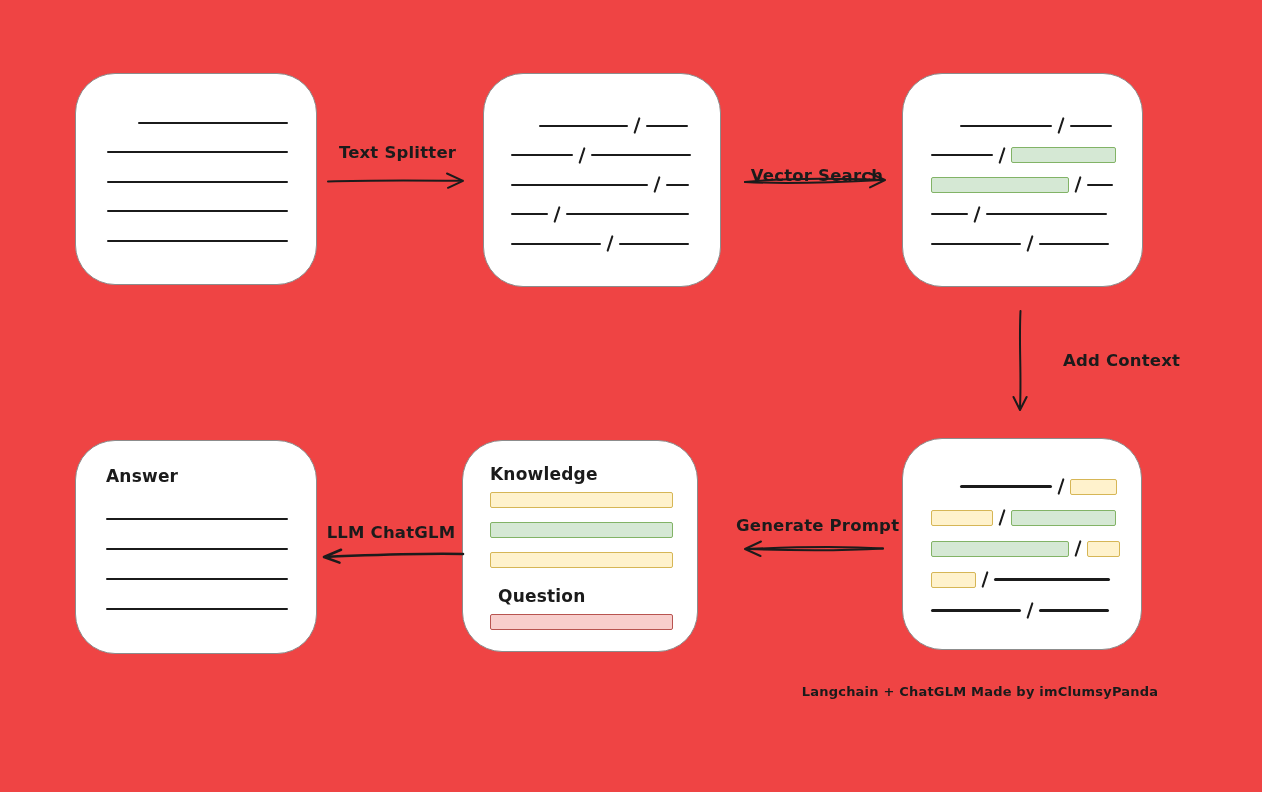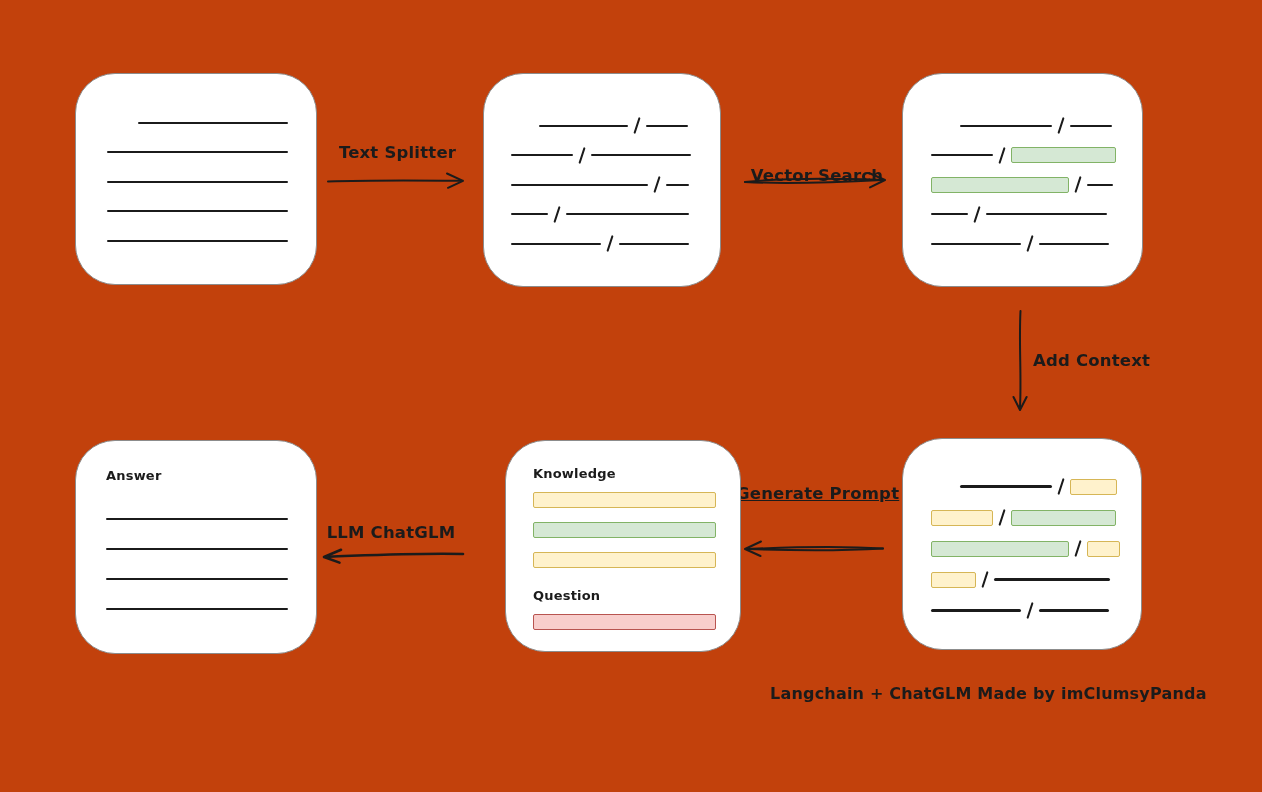--- a/index.html
+++ b/index.html
@@ -4,48 +4,48 @@
 <style>
   :root{
     --ink:#1b1b1b;
     --box-stroke:#8c8c8c;
     --green-fill:#d5e8d4; --green-stroke:#82b366;
     --yellow-fill:#fff2cc; --yellow-stroke:#d6b656;
     --red-fill:#f8cecc; --red-stroke:#b85450;
   }
   html,body{margin:0;padding:0;background:#fff;}
   .canvas{
-    position:relative;width:1262px;height:792px;background:#c2410c;overflow:hidden;
+    position:relative;width:1262px;height:792px;background:#ef4444;overflow:hidden;
     font-family:"DejaVu Sans","Liberation Sans",sans-serif;color:var(--ink);
   }
   .box{
     position:absolute;border:1.5px solid var(--box-stroke);border-radius:40px;
     background:#fff;box-sizing:border-box;
   }
   .chunk-rows{position:absolute;}
   .row{height:var(--rh,29.5px);display:flex;align-items:center;}
   .seg{flex:none;}
   .seg.pad{height:1px;}
   .seg.line{height:2.2px;background:var(--ink);border-radius:2px;}
   .seg.slash{width:2.2px;height:17px;background:var(--ink);border-radius:1px;
     transform:rotate(18deg);margin:0 8px;}
   .seg.green{height:16px;background:var(--green-fill);border:1.6px solid var(--green-stroke);border-radius:2px;box-sizing:border-box;}
   .seg.yellow{height:16px;background:var(--yellow-fill);border:1.6px solid var(--yellow-stroke);border-radius:2px;box-sizing:border-box;}
   .seg.red{height:16px;background:var(--red-fill);border:1.6px solid var(--red-stroke);border-radius:2px;box-sizing:border-box;}
-  .box-label{font-size:13px;font-weight:600;letter-spacing:.2px;line-height:22px;color:var(--ink);}
+  .box-label{font-size:17px;font-weight:600;letter-spacing:.2px;line-height:22px;color:var(--ink);}
   .arrow-label{
     position:absolute;font-size:16.5px;font-weight:600;letter-spacing:.2px;
     color:var(--ink);text-align:center;white-space:nowrap;
   }
   .arrow-svg{position:absolute;overflow:visible;}
   .arrow-svg path{stroke:var(--ink);fill:none;stroke-width:2;stroke-linecap:round;stroke-linejoin:round;}
   .arrow-svg path.thick{stroke-width:2.6;}
   .caption{
     position:absolute;left:770px;top:684px;width:420px;text-align:center;
-    font-size:16px;font-weight:600;letter-spacing:.2px;color:var(--ink);white-space:nowrap;
+    font-size:13px;font-weight:600;letter-spacing:.2px;color:var(--ink);white-space:nowrap;
   }
   .prompt-inner{padding:22px 24px 0 27px;}
   .prompt-inner .row{height:30px;}
   .answer-inner{padding:24px 26px 0 30px;}
   .answer-inner .row{height:30px;}
 </style>
 </head>
 <body>
 
 <div class="canvas">
@@ -143,21 +143,21 @@
           <span class="seg slash"></span>
           <span class="seg line" style="width: 70px;"></span>
         </div>
       </div>
   </div>
 
   <svg class="arrow-svg" style="left:1008px;top:308px;" width="24" height="108" viewBox="0 0 24 108">
     <path d="M12.5 3 C 10.8 35, 13.6 68, 12 99"></path>
     <path d="M12 102 L5.5 89 M12 102 L18.6 89"></path>
   </svg>
-  <div class="arrow-label" style="left:1033px;top:351px;text-align:left;">Add Context</div>
+  <div class="arrow-label" style="left:1063px;top:351px;text-align:left;">Add Context</div>
 
   <div class="box" style="left:902px;top:438px;width:240px;height:212px;">
     <div class="chunk-rows" style="top:32px;left:28px;right:30px;--rh:31px;">
         <div class="row">
           <span class="seg pad" style="width: 29px;"></span>
           <span class="seg line" style="width: 92px;"></span>
           <span class="seg slash"></span>
           <span class="seg yellow" style="width: 47px;"></span>
         </div>
         <div class="row">
@@ -176,42 +176,42 @@
           <span class="seg line" style="width: 116px;"></span>
         </div>
         <div class="row">
           <span class="seg line" style="width: 90px;"></span>
           <span class="seg slash"></span>
           <span class="seg line" style="width: 70px;"></span>
         </div>
       </div>
   </div>
 
-  <div class="arrow-label" style="left:736px;top:484px;width:152px;text-decoration:underline;">Generate Prompt</div>
+  <div class="arrow-label" style="left:736px;top:516px;width:152px;">Generate Prompt</div>
   <svg class="arrow-svg" style="left:736px;top:536px;" width="150" height="24" viewBox="0 0 150 24">
     <path d="M147 12.5 C 95 9, 45 11.5, 12 13"></path>
     <path d="M147 12.5 C 95 15.5, 45 14.2, 12 13"></path>
     <path d="M9 13 L25 5.5 M9 13 L24.5 20"></path>
   </svg>
 
-  <div class="box" style="left:505px;top:440px;width:236px;height:212px;">
+  <div class="box" style="left:462px;top:440px;width:236px;height:212px;">
     <div class="prompt-inner">
       <div class="box-label">Knowledge</div>
       <div>
           <div class="row">
             <span class="seg yellow" style="width: 183px;"></span>
           </div>
           <div class="row">
             <span class="seg green" style="width: 183px;"></span>
           </div>
           <div class="row">
             <span class="seg yellow" style="width: 183px;"></span>
           </div>
         </div>
-      <div class="box-label" style="margin-top:10px;">Question</div>
+      <div class="box-label" style="margin-top:10px;margin-left:8px;">Question</div>
       <div>
           <div class="row">
             <span class="seg red" style="width: 183px;"></span>
           </div>
         </div>
     </div>
   </div>
 
   <div class="arrow-label" style="left:316px;top:523px;width:150px;">LLM ChatGLM</div>
   <svg class="arrow-svg" style="left:316px;top:543px;" width="150" height="24" viewBox="0 0 150 24">

